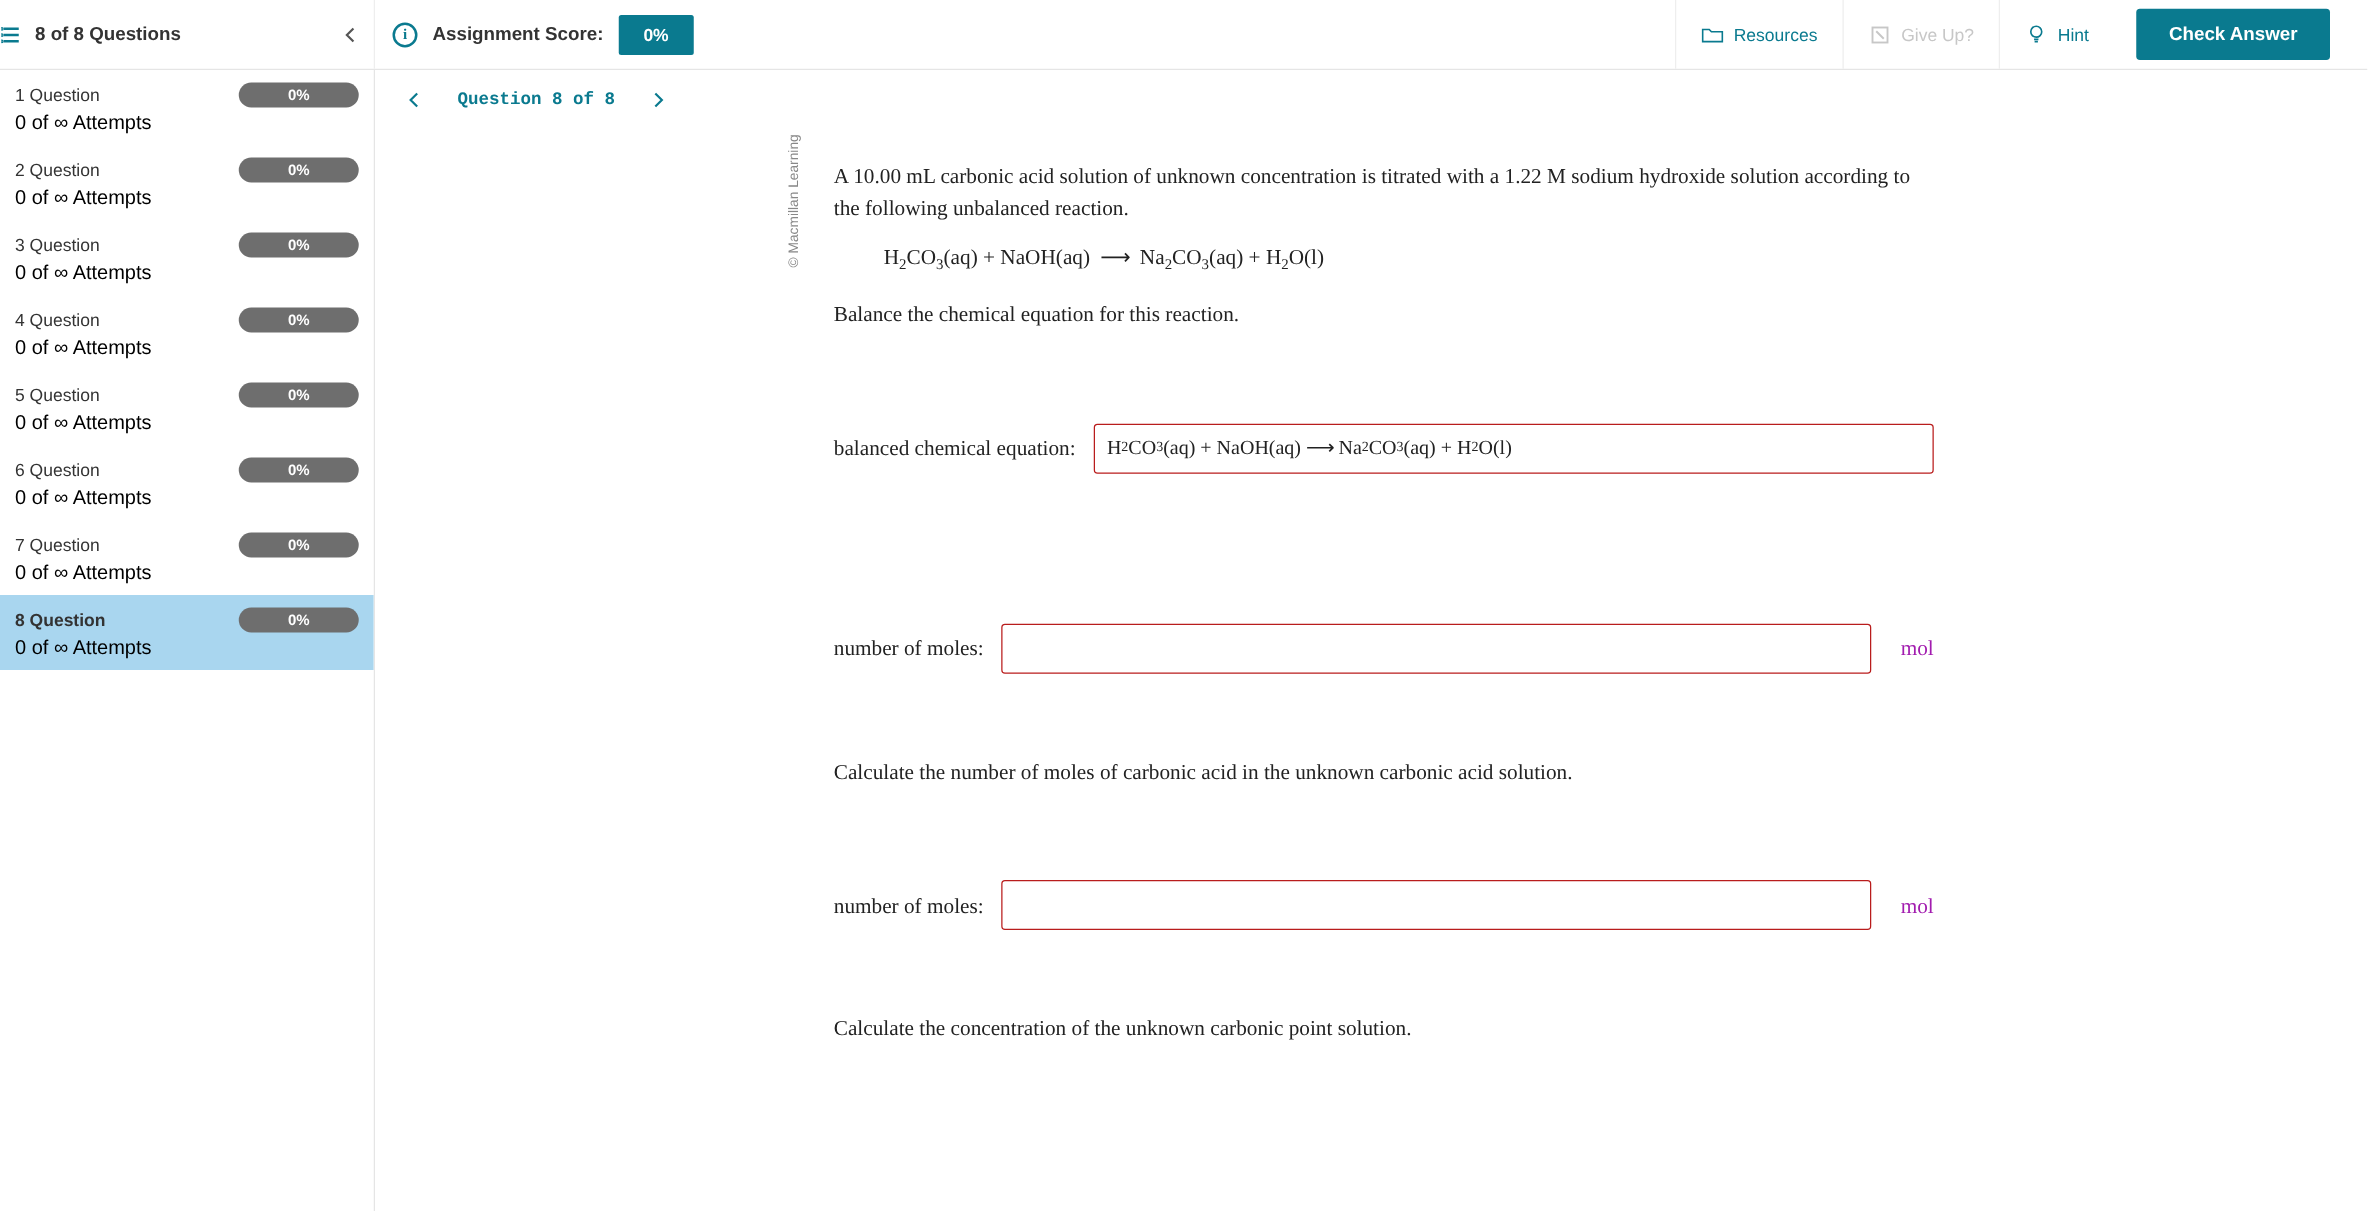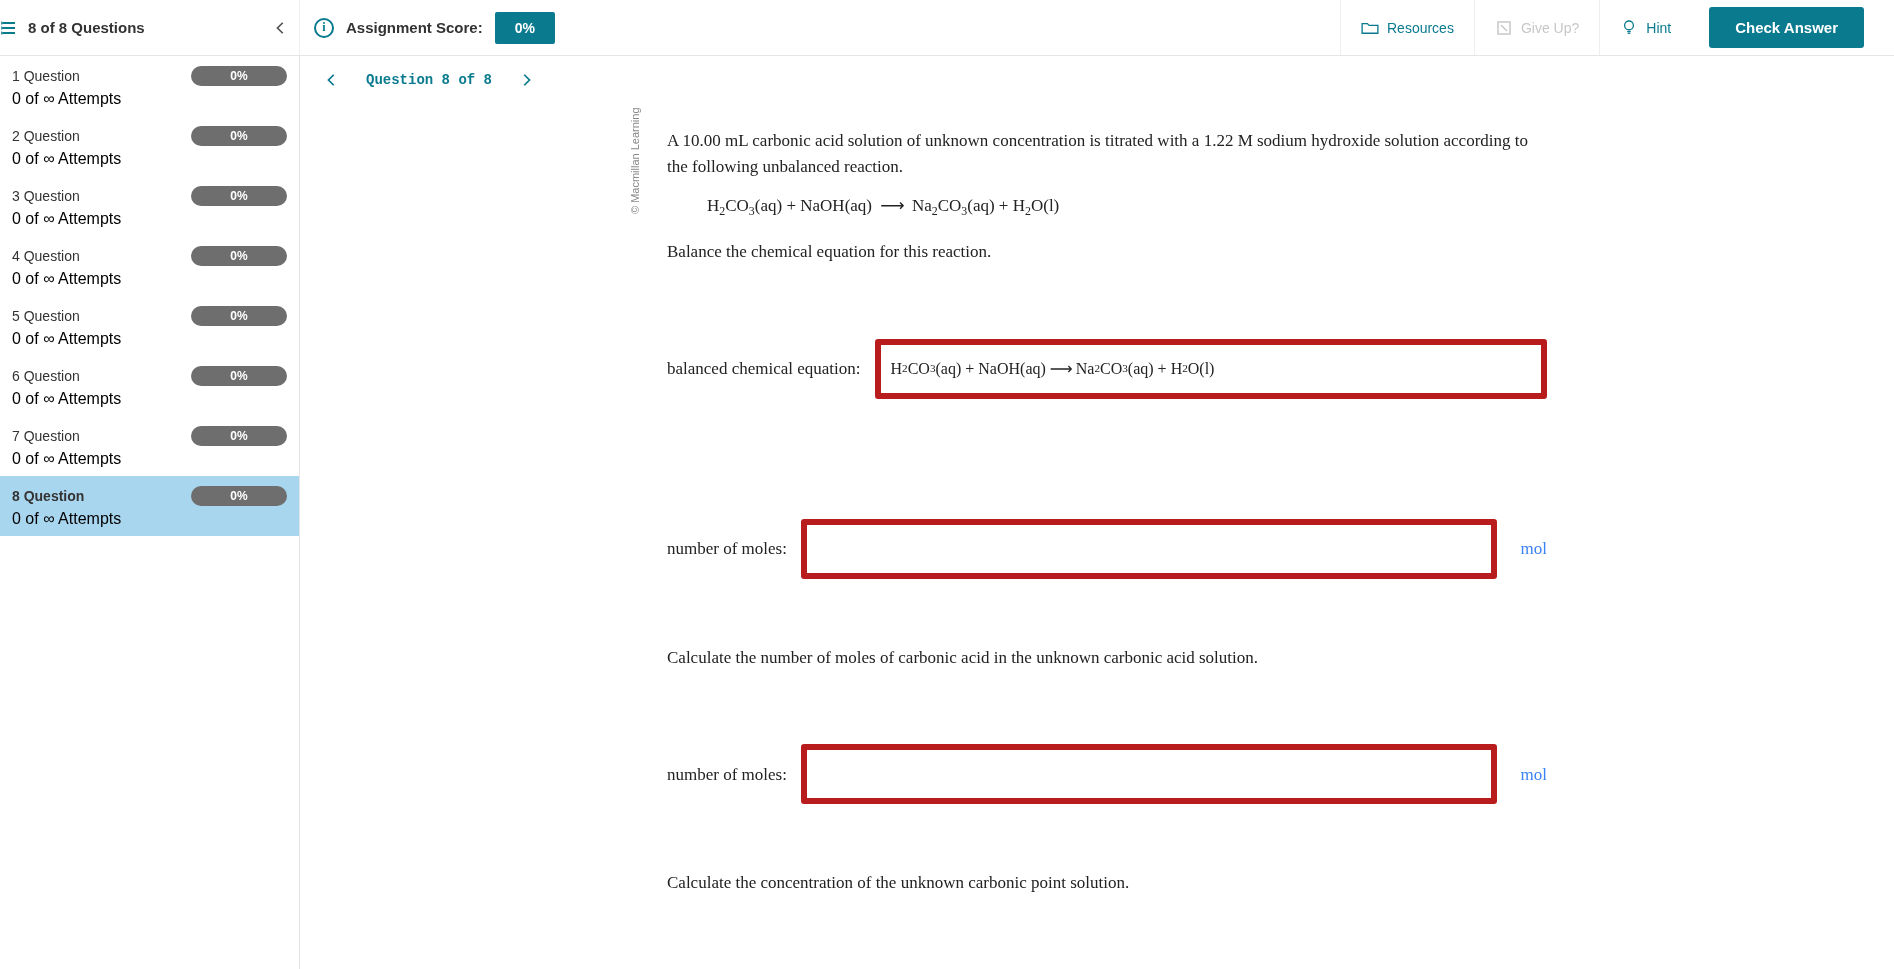--- a/index.html
+++ b/index.html
@@ -32,23 +32,23 @@
 .q-nav { display: flex; align-items: center; gap: 10px; padding: 10px 18px; background: #fff; font-family: Liberation Mono, monospace; }
 .q-nav .nav-chev { color: #0a7a8f; display: inline-flex; align-items: center; justify-content: center; width: 28px; height: 28px; cursor: pointer; }
 .q-nav-label { color: #0a7a8f; font-weight: 700; font-size: 14px; padding: 0 10px; }
 .content-wrap { flex: 1; overflow-y: auto; display: flex; justify-content: center; padding: 0 0 40px; background: #fff; }
 .paper { width: 960px; background: #fff; position: relative; padding: 18px 30px 30px 50px; font-family: Georgia, 'Times New Roman', serif; font-size: 17px; color: #222; line-height: 1.5; }
 .copyright { position: absolute; left: 10px; top: 110px; transform: rotate(-90deg); transform-origin: left top; font-family: Arial, sans-serif; font-size: 11px; color: #888; white-space: nowrap; }
 .para { margin: 6px 0 14px; }
 .eq-indent { padding-left: 40px; margin: 8px 0 18px; }
 .field-row { display: flex; align-items: center; margin: 30px 0 30px; gap: 14px; }
 .field-label { font-size: 17px; color: #222; white-space: nowrap; }
-.field-input { border: 6px solid #b91c1c; border-radius: 3px; height: 40px; padding: 24px 10px; font-family: Georgia, serif; font-size: 16px; background: #fff; }
+.field-input { border: 1px solid #b91c1c; border-radius: 3px; height: 40px; padding: 4px 10px; font-family: Georgia, serif; font-size: 16px; background: #fff; }
 .field-input.wide { flex: 1; min-width: 560px; }
-.unit { font-size: 17px; color: #3b82f6; padding-left: 10px; }
+.unit { font-size: 17px; color: #a21caf; padding-left: 10px; }
 .section-gap { height: 30px; }
 sub { font-size: 0.7em; vertical-align: sub; }
 .arrow { display:inline-block; padding: 0 4px; letter-spacing: -1px; }
 </style>
 </head>
 <body>
 
 <div class="app">
   <div class="topbar">
     <div class="topbar-left">

